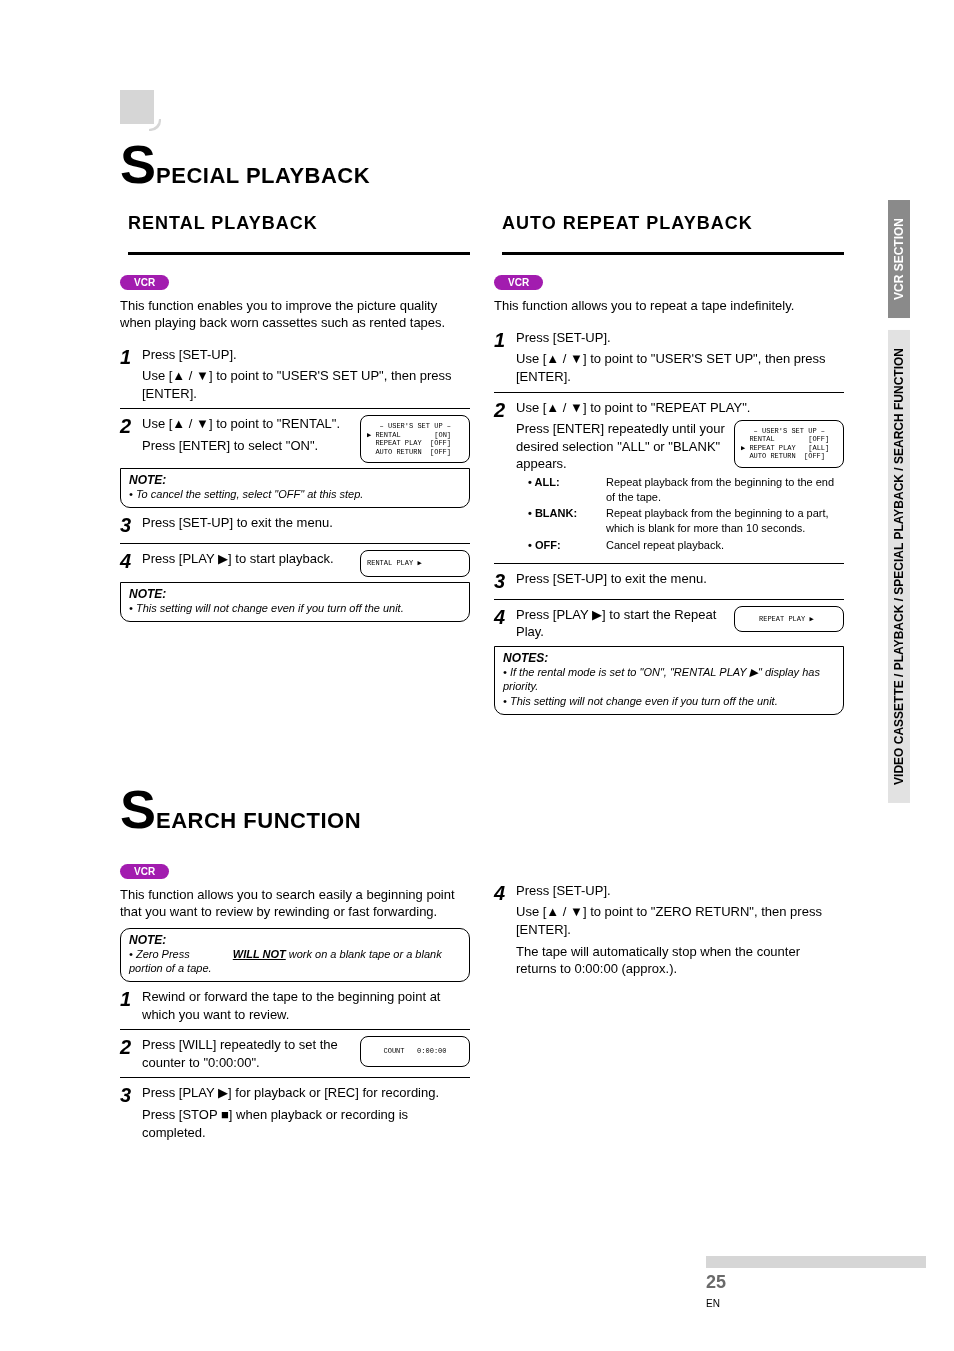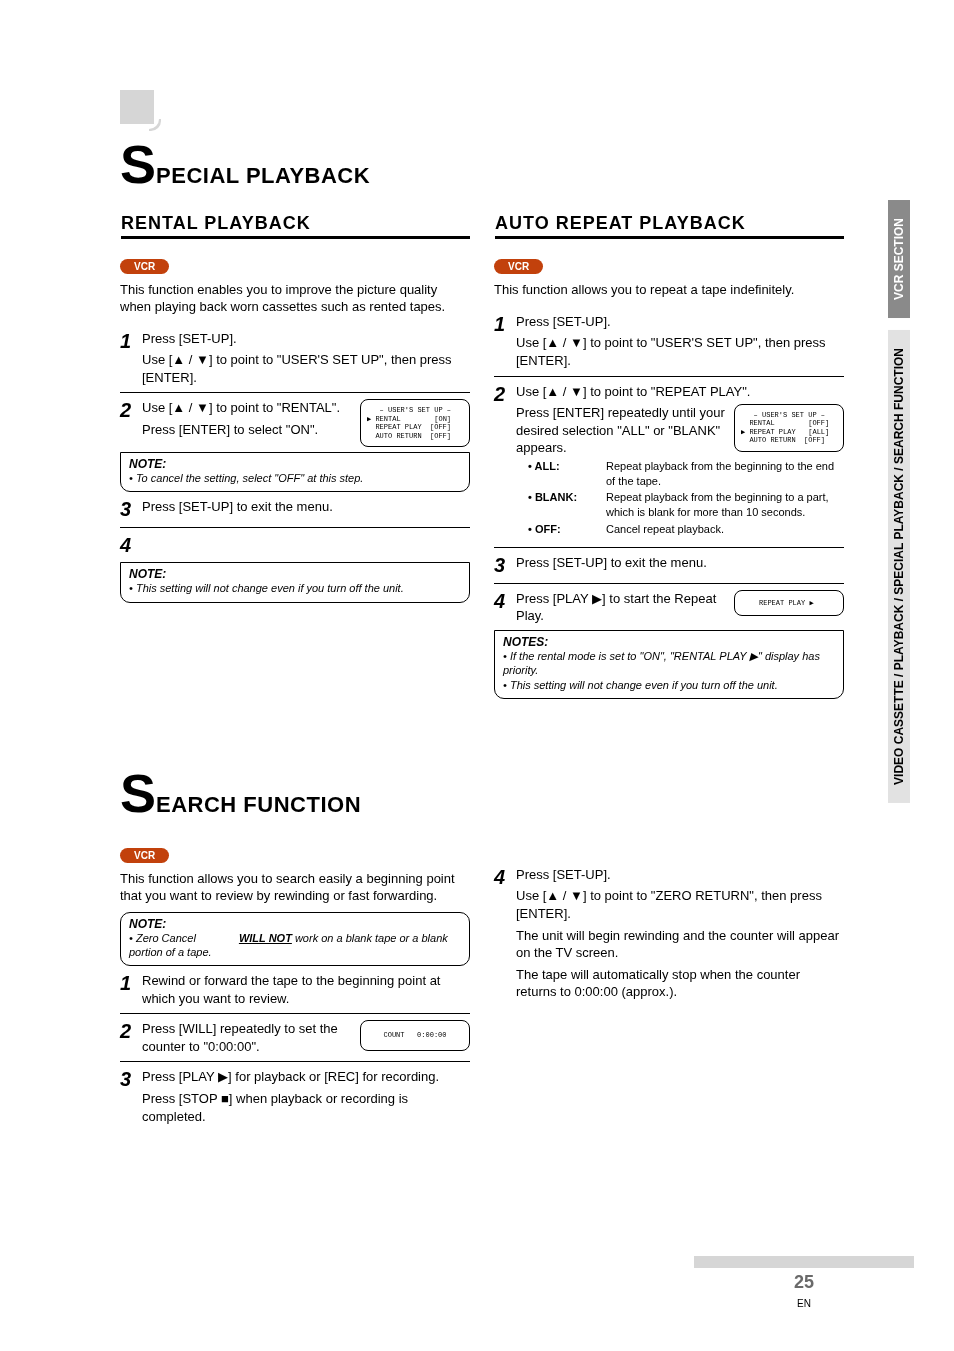--- a/index.html
+++ b/index.html
@@ -58,27 +58,27 @@
   }
   .two-col {
     display: flex;
     gap: 24px;
     width: 742px;
   }
   .col { width: 350px; }
   h2.section {
     font-size: 18px;
     letter-spacing: 1px;
-    margin: 10px 0 4px 1px;
+    margin: 10px 0 4px 8px;
     border-bottom: 3px solid #000;
-    padding-bottom: 2px;
+    padding-bottom: 18px;
   }
   .vcr-pill {
     display: inline-block;
-    background: #c2410c;
+    background: #a21caf;
     color: #fff;
     font-size: 10px;
     font-weight: bold;
     padding: 2px 14px;
     border-radius: 10px;
     margin: 16px 0 8px 0;
   }
   p.intro {
     font-size: 13px;
     margin: 0 0 8px 0;
@@ -139,23 +139,23 @@
   .bullets {
     font-size: 11px;
     line-height: 1.35;
     padding-left: 12px;
     margin: 2px 0 4px 0;
   }
   .bullets .b { display: flex; gap: 16px; margin: 2px 0; }
   .bullets .lbl { font-weight: bold; width: 62px; flex-shrink: 0; }
   .footer-page {
     position: absolute;
-    right: 40px;
+    right: 28px;
     bottom: 40px;
-    text-align: center;
+    text-align: left;
   }
   .footer-page .bar {
     width: 220px;
     height: 12px;
     background: #d6d6d6;
     display: inline-block;
     position: relative;
   }
   .footer-page .num {
     font-size: 18px;
@@ -233,20 +233,24 @@
         <div class="nbody">• To cancel the setting, select "OFF" at this step.</div>
       </div>
 
       <div class="step">
         <div class="num">3</div>
         <div class="body">Press [SET-UP] to exit the menu.</div>
       </div>
 
       <div class="step noborder">
         <div class="num">4</div>
+        <div class="body with-screen">
+          <div style="flex:1">Press [PLAY ▶] to start playback.</div>
+          <div class="screen" style="font-size:7px;padding:8px 6px">RENTAL PLAY ▶</div>
+        </div>
       </div>
       <div class="notebox">
         <div class="ntitle">NOTE:</div>
         <div class="nbody">• This setting will not change even if you turn off the unit.</div>
       </div>
     </div>
 
     <div class="col">
       <h2 class="section">AUTO REPEAT PLAYBACK</h2>
       <span class="vcr-pill">VCR</span>
@@ -315,21 +319,21 @@
 
   <div class="two-col">
 
     <div class="col">
       <span class="vcr-pill">VCR</span>
       <p class="intro">This function allows you to search easily a beginning point that you want to review by rewinding or fast forwarding.</p>
 
       <div class="notebox" style="border-radius:10px">
         <div class="ntitle">NOTE:</div>
         <div class="nbody">
-          <span>• Zero Cancel </span><span class="under">WILL NOT</span><span> work on a blank tape or a blank portion of a tape.</span>
+          <span>• Zero Press </span><span class="under">WILL NOT</span><span> work on a blank tape or a blank portion of a tape.</span>
         </div>
       </div>
 
       <div class="step">
         <div class="num">1</div>
         <div class="body">Rewind or forward the tape to the beginning point at which you want to review.</div>
       </div>
 
       <div class="step">
         <div class="num">2</div>
@@ -347,21 +351,20 @@
         </div>
       </div>
     </div>
 
     <div class="col" style="padding-top:28px">
       <div class="step noborder">
         <div class="num">4</div>
         <div class="body">
           <div>Press [SET-UP].</div>
           <div class="mini">Use [▲ / ▼] to point to "ZERO RETURN", then press [ENTER].</div>
-          <div class="mini">The unit will begin rewinding and the counter will appear on the TV screen.</div>
           <div class="mini">The tape will automatically stop when the counter returns to 0:00:00 (approx.).</div>
         </div>
       </div>
     </div>
   </div>
 
   <div class="footer-page">
     <span class="bar"></span><br>
     <span class="num">25</span><br>
     <span class="en">EN</span>

